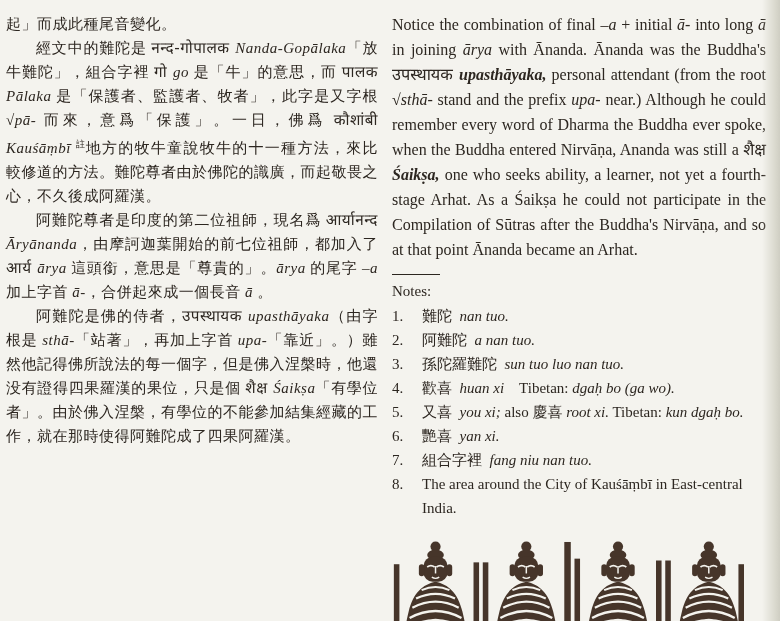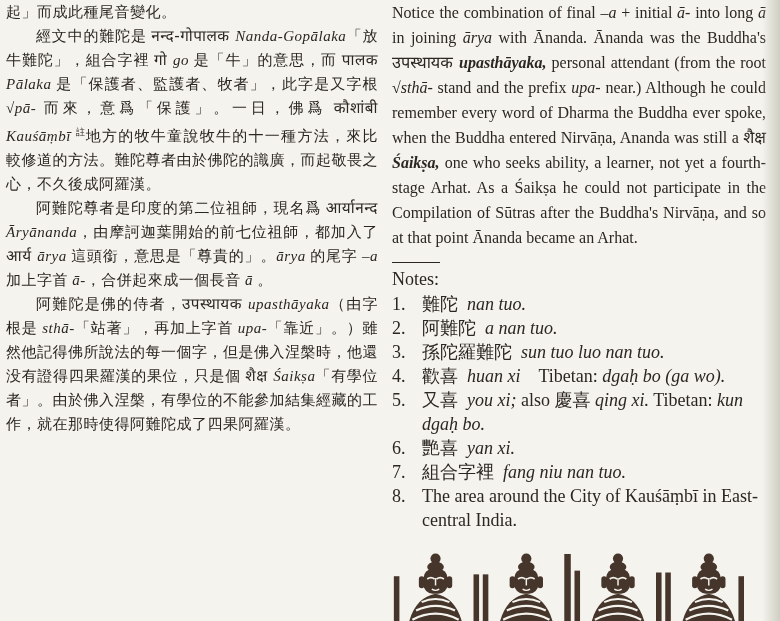--- a/index.html
+++ b/index.html
@@ -5,21 +5,21 @@
   html,body { margin:0; padding:0; }
   body {
     width:780px; height:621px; overflow:hidden;
     background:#f4f3ee;
     color:#2c2620;
     font-family:"Liberation Serif", serif;
   }
   .page {
     position:relative; box-sizing:border-box;
     width:780px; height:621px;
-    padding:0 10px 0 6px;
+    padding:12px 10px 0 6px;
     display:flex; gap:14px;
   }
   .col-left  { width:372px; flex:0 0 372px; }
   .col-right { width:374px; flex:0 0 374px; }
 
   
   .zh {
     margin:0; font-size:15px; line-height:24px;
     text-align:justify; text-justify:inter-ideograph;
     letter-spacing:0.5px;
@@ -28,21 +28,21 @@
   .zh.footnote {
     margin-top:22px;
     padding-left:4em; text-indent:-4em;
   }
 
   
   .en {
     margin:0; font-size:16px; line-height:25px;
     text-align:justify;
   }
-  .notes { margin-top:6px; font-size:18px; }
+  .notes { margin-top:6px; font-size:15px; }
   .notes-rule {
     width:48px; height:0;
     border-top:1.6px solid #2c2620;
     margin:12px 0 5px 0;
   }
   .notes-label { line-height:22px; margin-bottom:2px; }
   .notes-list { margin:0; padding:0; list-style:none; }
   .note { display:flex; line-height:24px; }
   .note .num { flex:0 0 30px; }
   .note .ntext { flex:1; }
@@ -95,21 +95,21 @@
         <li class="note">
           <span class="num">3.</span>
           <span class="ntext"><span class="seg-cjk">孫陀羅難陀</span><span class="seg-it"> sun tuo luo nan tuo.</span></span>
         </li>
         <li class="note">
           <span class="num">4.</span>
           <span class="ntext"><span class="seg-cjk">歡喜</span><span class="seg-it"> huan xi</span><span class="seg-rm">  Tibetan: </span><span class="seg-it">dgaḥ bo (ga wo).</span></span>
         </li>
         <li class="note">
           <span class="num">5.</span>
-          <span class="ntext"><span class="seg-cjk">又喜</span><span class="seg-it"> you xi;</span><span class="seg-rm"> also </span><span class="seg-cjk">慶喜</span><span class="seg-it"> qing xi.</span><span class="seg-rm"> Tibetan: </span><span class="seg-it">kun dgaḥ bo.</span></span>
+          <span class="ntext"><span class="seg-cjk">又喜</span><span class="seg-it"> you xi;</span><span class="seg-rm"> also </span><span class="seg-cjk">慶喜</span><span class="seg-it"> root xi.</span><span class="seg-rm"> Tibetan: </span><span class="seg-it">kun dgaḥ bo.</span></span>
         </li>
         <li class="note">
           <span class="num">6.</span>
           <span class="ntext"><span class="seg-cjk">艷喜</span><span class="seg-it"> yan xi.</span></span>
         </li>
         <li class="note">
           <span class="num">7.</span>
           <span class="ntext"><span class="seg-cjk">組合字裡</span><span class="seg-it"> fang niu nan tuo.</span></span>
         </li>
         <li class="note">

